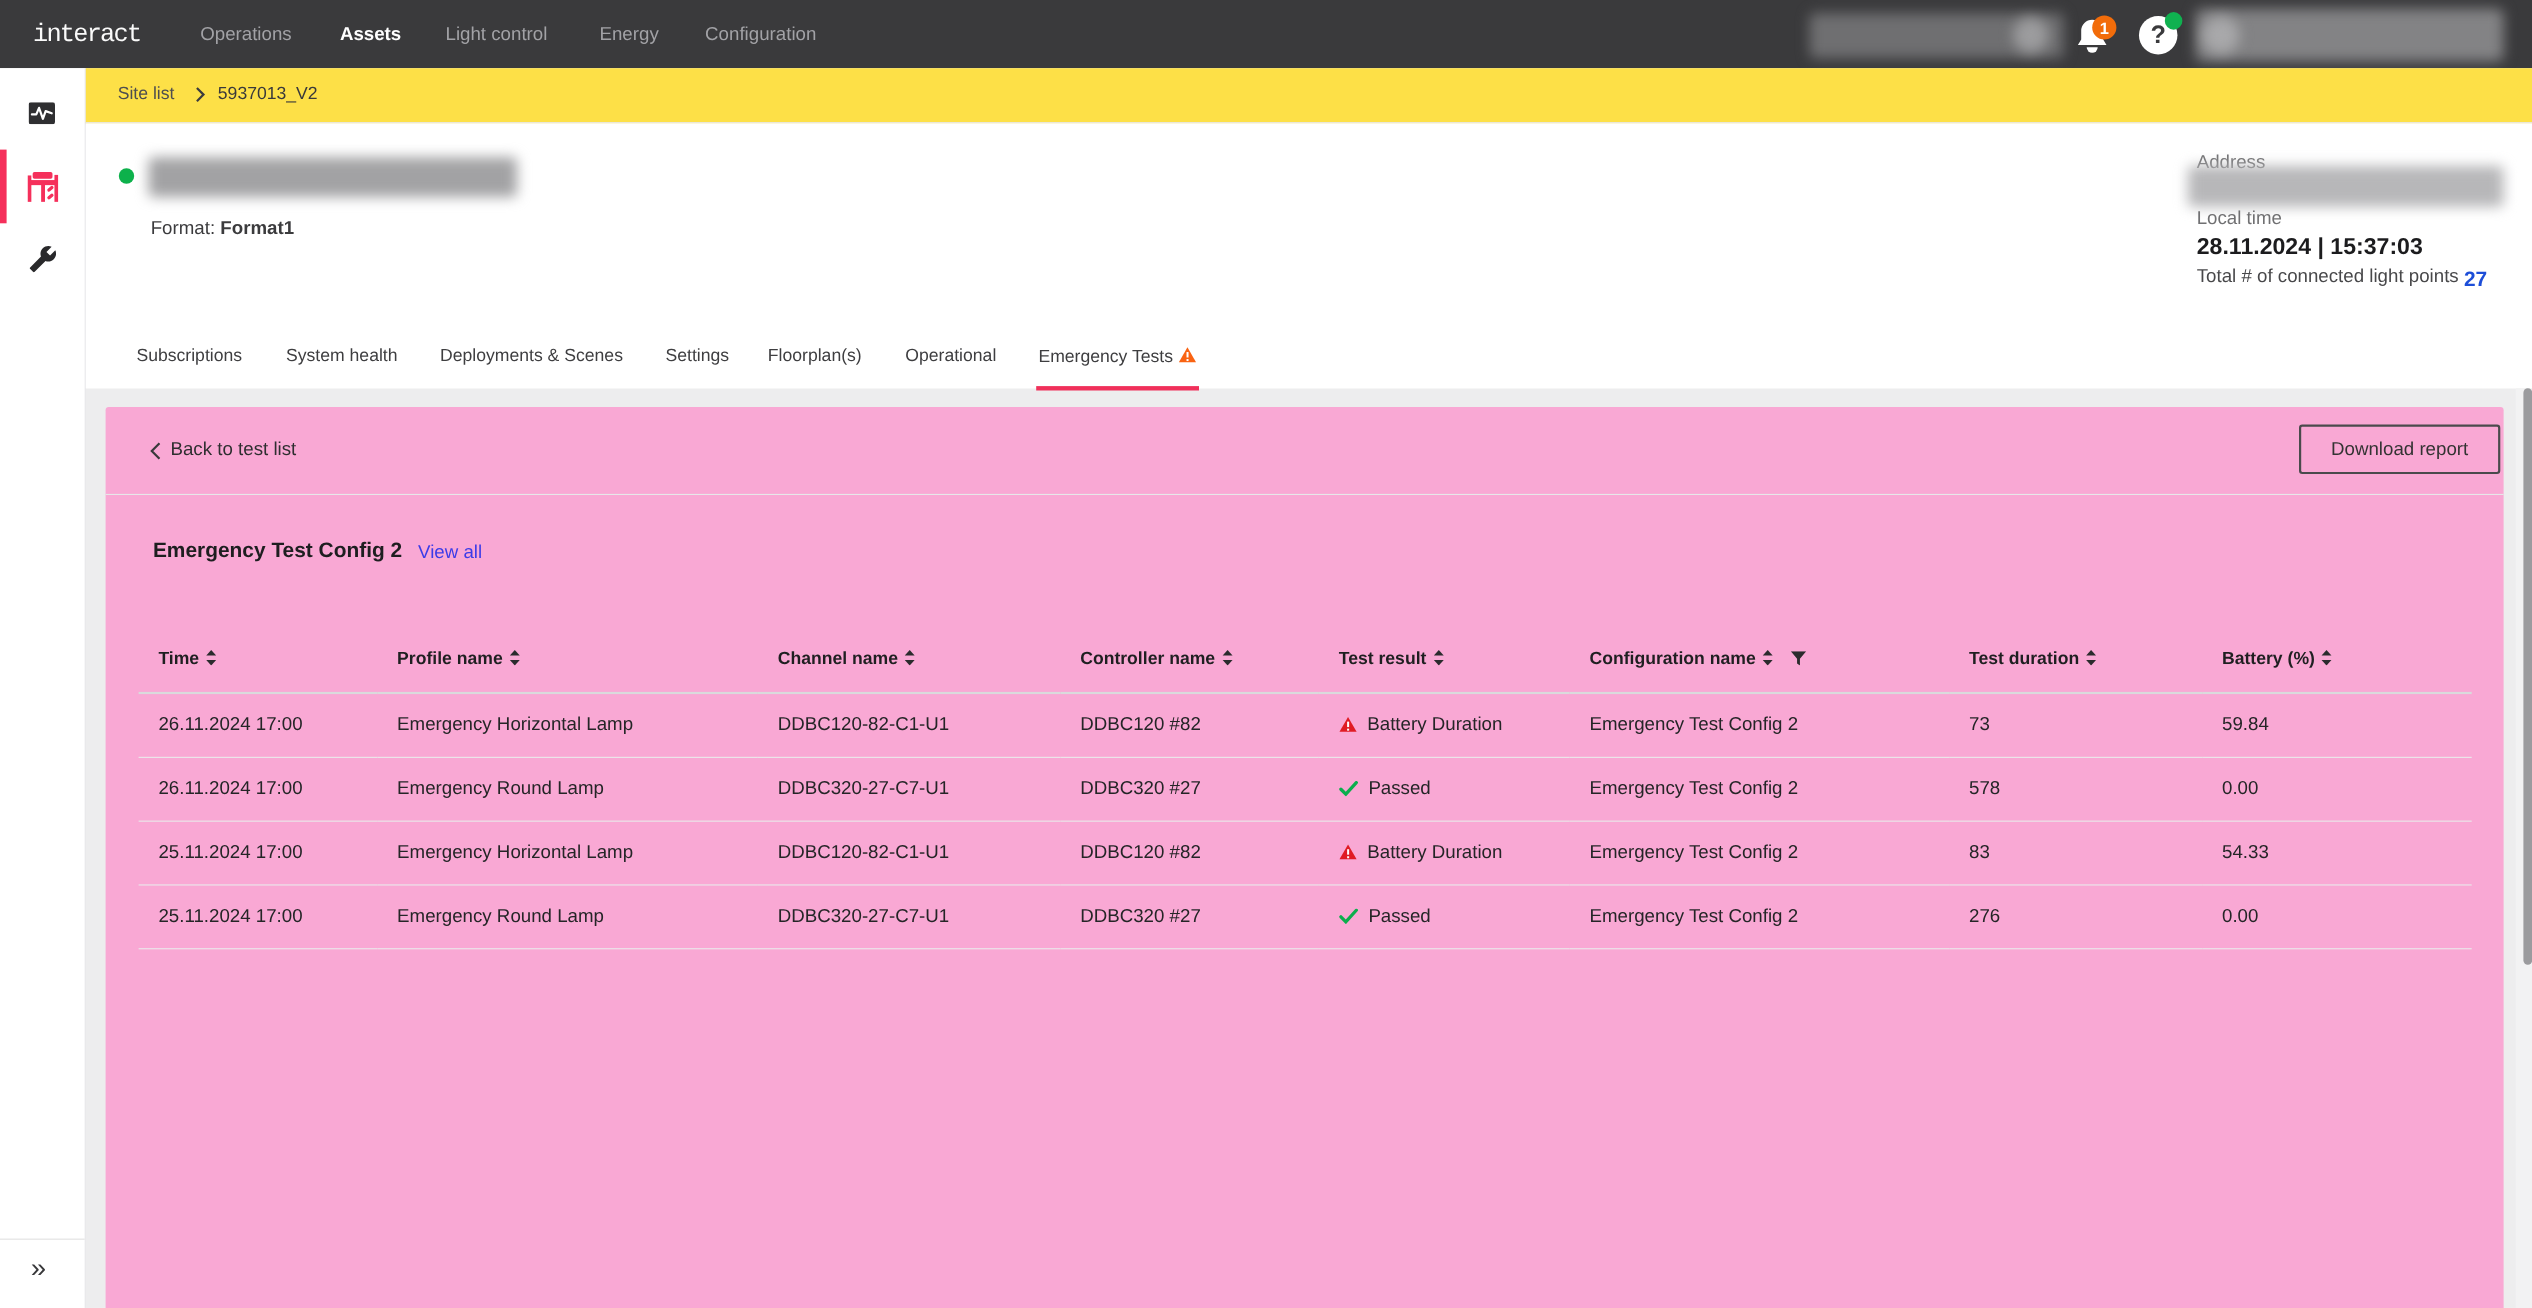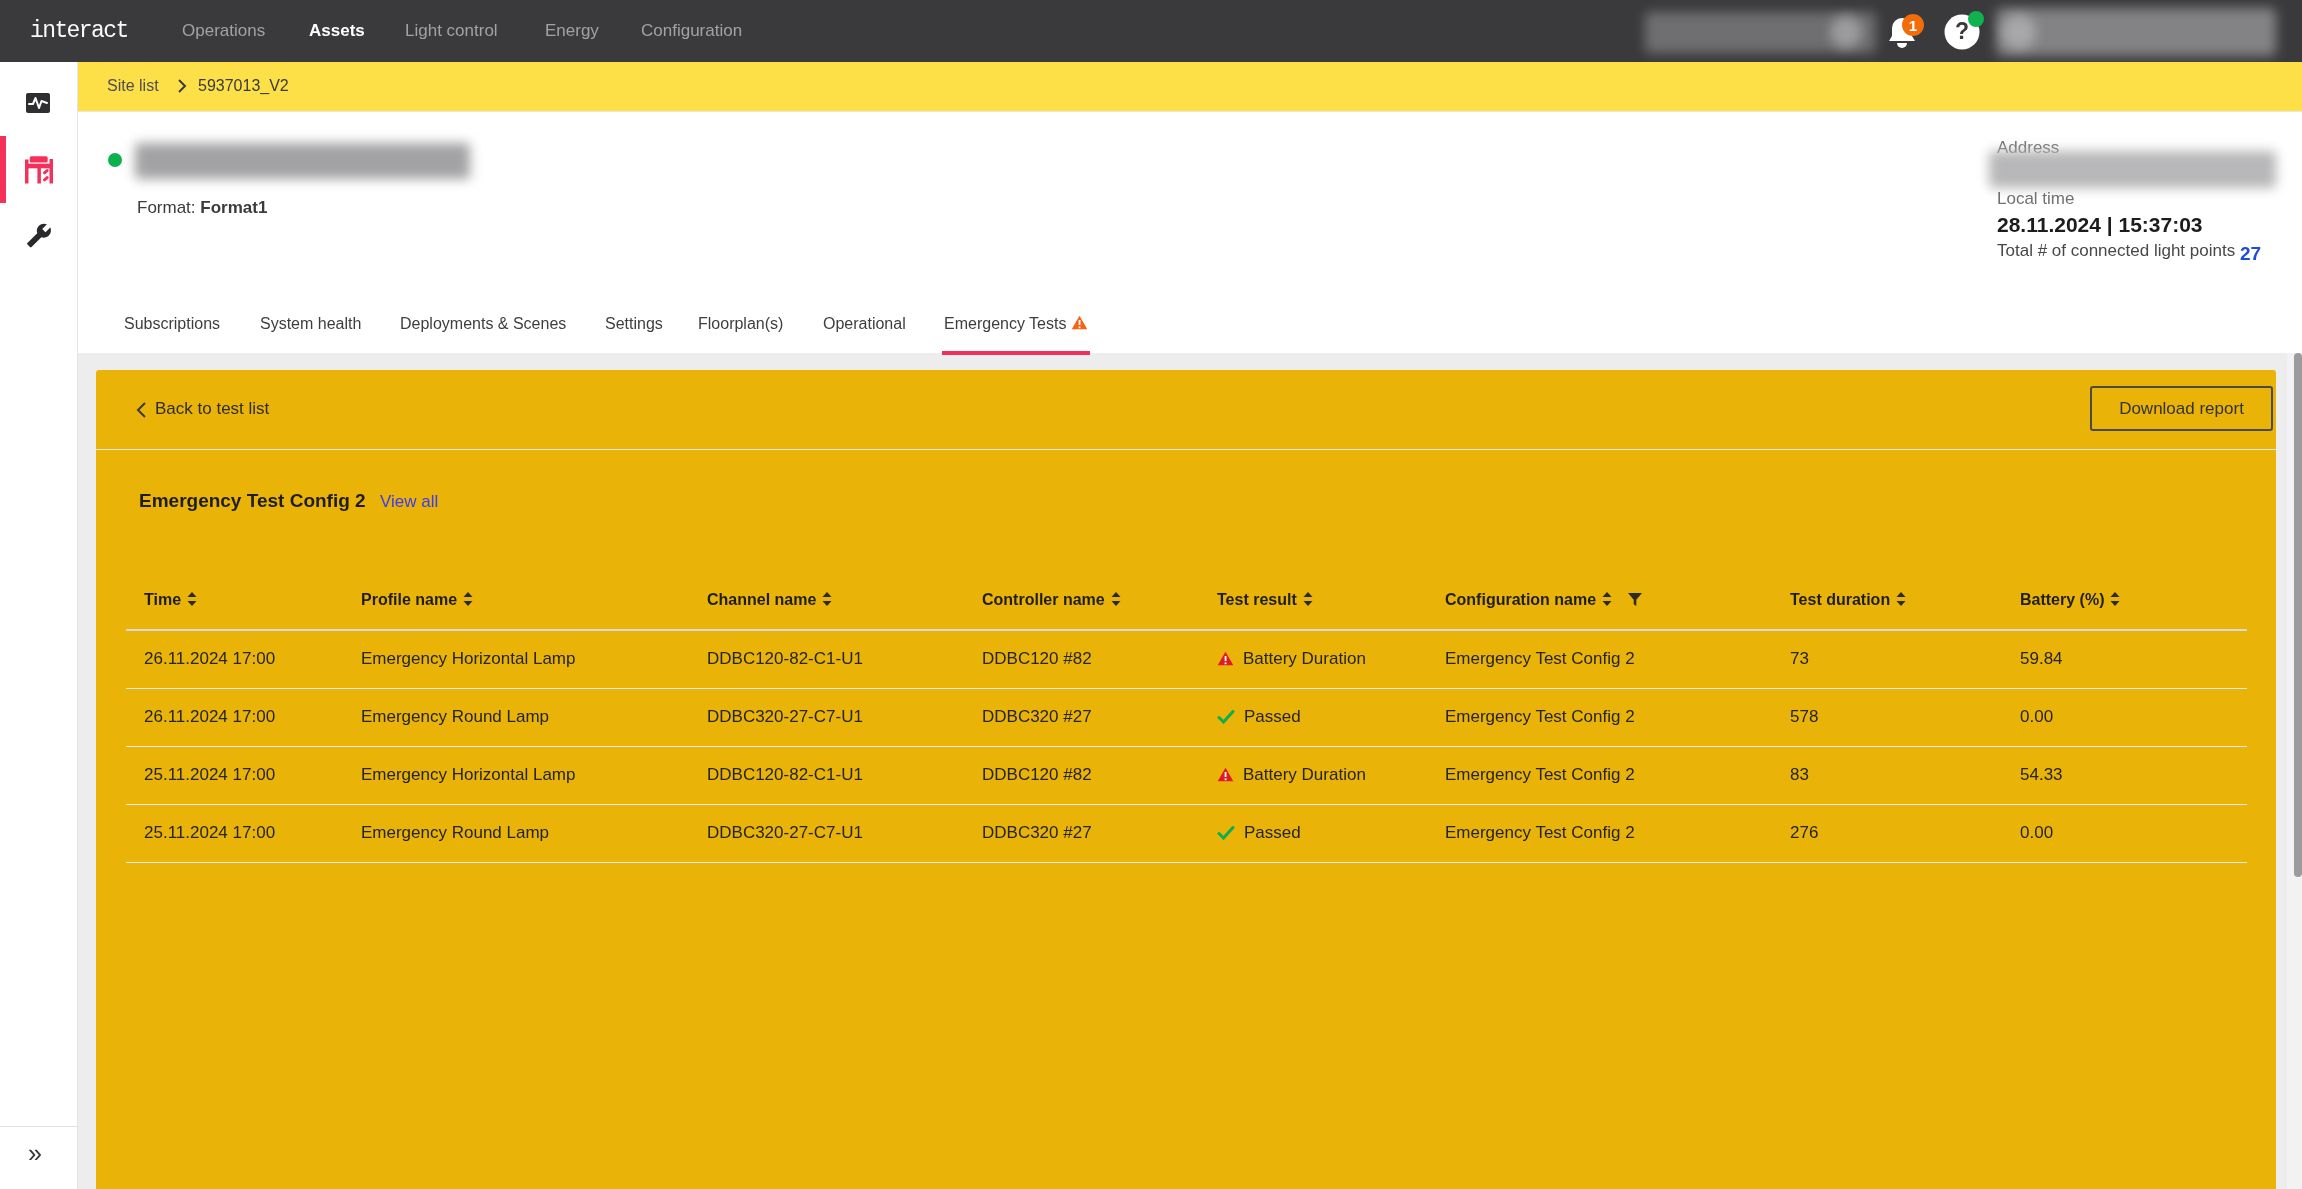--- a/index.html
+++ b/index.html
@@ -17,21 +17,21 @@
 #sbactive { position:absolute; left:0; top:74px; width:6px; height:67px; background:#f5305b; }
 #sbbottom { position:absolute; left:0; bottom:0; width:77px; height:63px; border-top:1px solid #e0e0e0; }
 
 #crumb { position:absolute; left:78px; top:62px; width:2224px; height:50px; background:#fde047; border-bottom:1px solid #e8e8ea; font-size:16px; color:#4d4d4f; }
 
 #sitehead { position:absolute; left:78px; top:113px; width:2224px; height:240px; background:#fff; }
 .tab { position:absolute; top:202px; font-size:16px; color:#3e3e40; white-space:nowrap; }
 #tabline { position:absolute; left:942px; top:351px; width:148px; height:4px; background:#f0305a; }
 
 #grayband { position:absolute; left:78px; top:353px; width:2224px; height:836px; background:#ededee; }
-#card { position:absolute; left:96px; top:370px; width:2180px; height:819px; background:#eab308; border-radius:3px 3px 0 0; }
+#card { position:absolute; left:96px; top:370px; width:2180px; height:819px; background:#f9a8d4; border-radius:3px 3px 0 0; }
 #cardhead { position:absolute; left:0; top:0; width:2180px; height:80px; border-bottom:1px solid #e7e7e9; }
 #dlbtn { position:absolute; left:1961px; top:16px; width:183px; height:45px; border:2px solid #4a4a4c; border-radius:3px; font-size:17px; color:#333; text-align:center; line-height:41px;margin-left:33px; }
 #heading { position:absolute; left:43px; top:120px; font-size:19px; font-weight:bold; color:#1e1e20; }
 #viewall { position:absolute; left:284px; top:122px; font-size:17px; color:#3c3ce8; }
 
 table { position:absolute; left:30px; top:201px; width:2121px; border-collapse:collapse; table-layout:fixed; }
 th { font-size:16px; font-weight:bold; text-align:left; padding:0 0 0 18px; height:59px; border-bottom:2px solid #dadadc; color:#1f1f21; white-space:nowrap; }
 td { font-size:17px; text-align:left; padding:0 0 0 18px; height:58px; border-bottom:1px solid #eaeaec; color:#252527; white-space:nowrap; }
 .sort { margin-left:6px; vertical-align:-1px; }
 .resicon { margin-right:9px; vertical-align:-2px; }

